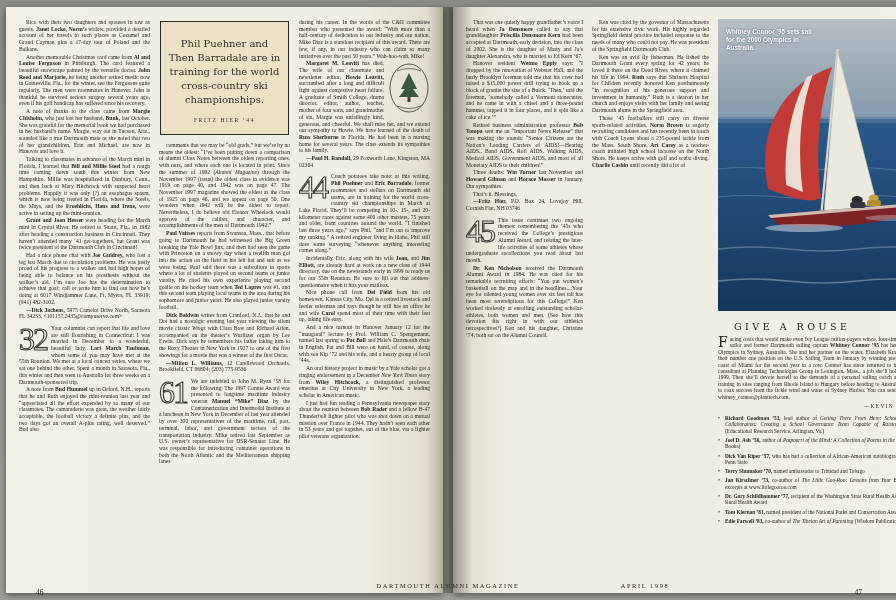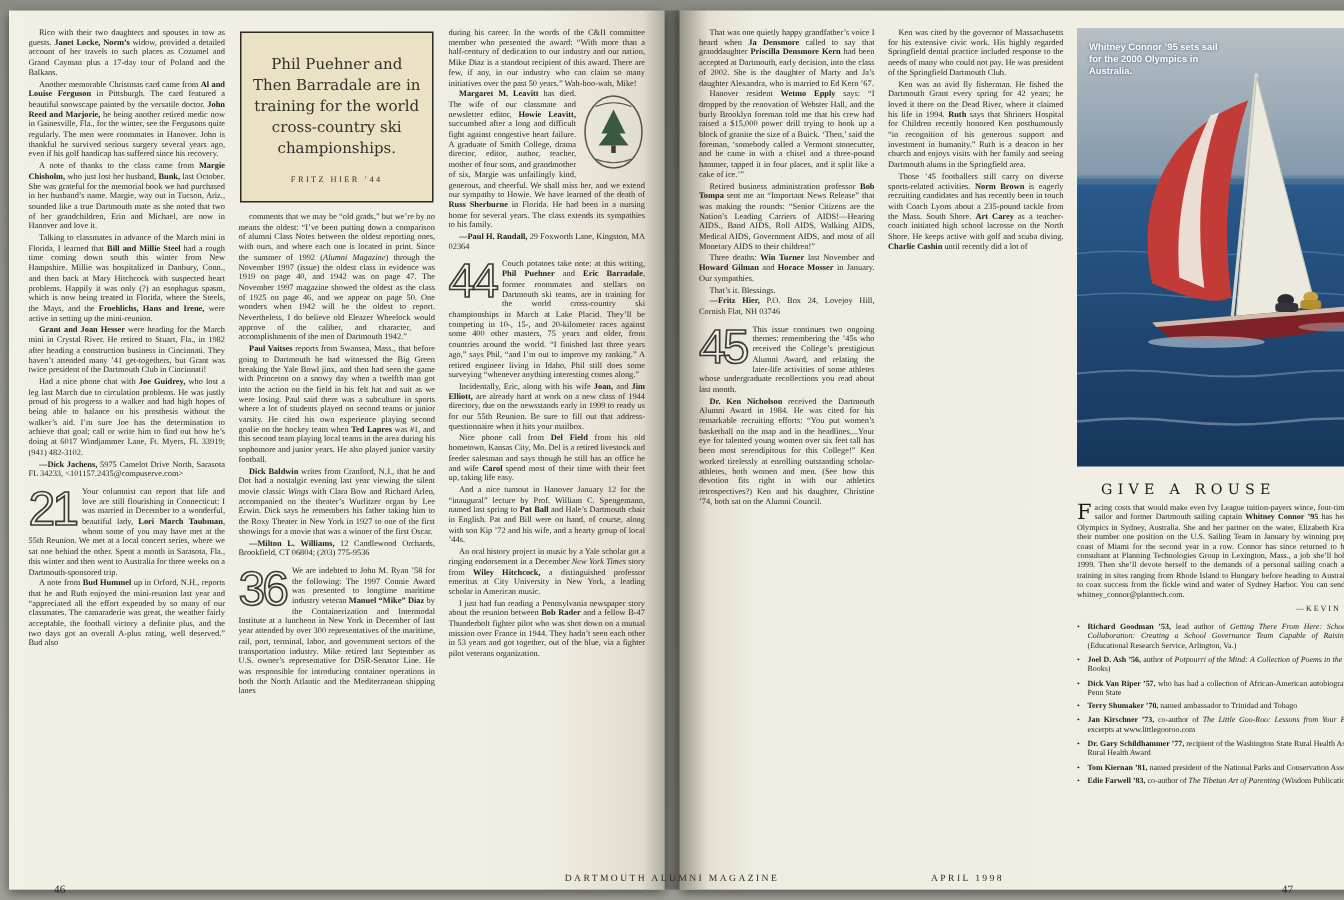--- a/index.html
+++ b/index.html
@@ -13,21 +13,21 @@
   .cols{position:absolute;top:12px;left:13px;right:13px;bottom:24px;display:flex;gap:9px;}
   .page-right .cols{right:6px;}
   .col{flex:1 1 0;overflow:hidden;}
   .cols-right .coltext{flex:0 0 117px;}
   .cols-right .feature{flex:1 1 auto;overflow:hidden;}
   .para{margin:0 0 1px 0;font-size:5.6px;line-height:6.7px;text-align:justify;color:#221f1b;text-indent:7px;}
   .para b{font-weight:bold;}
   .para i{font-style:italic;}
   .class-start{margin:5px 0 1px 0;}
   .class-start .para{text-indent:0;}
-  .dropnum{float:left;font-family:Liberation Sans, sans-serif;font-size:32px;line-height:26px;letter-spacing:-2px;
+  .dropnum{float:left;font-family:Liberation Serif, serif;font-size:32px;line-height:26px;letter-spacing:-2px;
     color:#f1eee3;-webkit-text-stroke:1.1px #3c3a34;margin:1px 4px 0 0;}
   .pullquote{border:1px solid #2c2a25;background:#ebe2c6;margin:2px 1px 7px 1px;padding:15px 7px 11px 7px;text-align:center;}
   .pq-text{font-size:10px;line-height:14px;color:#32302a;font-family:"DejaVu Serif",serif;}
   .pq-attr{margin-top:10px;font-size:5.6px;letter-spacing:1.6px;color:#32302a;}
   .emblem{float:right;width:42px;height:52px;margin:2px 0 2px 4px;}
   .photo{position:relative;width:100%;height:292px;overflow:hidden;background:#23507d;}
   .photo svg{display:block;width:100%;height:100%;}
   .photo-caption{position:absolute;top:9px;left:8px;width:86px;font-family:"Liberation Sans",sans-serif;
     font-size:6.3px;line-height:8.2px;font-weight:bold;color:#ffffff;text-shadow:0 0 2px rgba(10,30,60,.65);}
   .rouse-head{margin:10px 0 4px 16px;font-size:9.5px;letter-spacing:3.5px;color:#1d1b17;font-family:"DejaVu Serif",serif;}
@@ -58,41 +58,41 @@
         <div>
             <p class="para">Rico with their two daughters and spouses in tow as guests. <b>Janet Locke, Norm’s</b> widow, provided a detailed account of her travels to such places as Cozumel and Grand Cayman plus a 17-day tour of Poland and the Balkans.</p>
             <p class="para">Another memorable Christmas card came from <b>Al and Louise Ferguson</b> in Pittsburgh. The card featured a beautiful snowscape painted by the versatile doctor. <b>John Reed and Marjorie,</b> he being another retired medic now in Gainesville, Fla., for the winter, see the Fergusons quite regularly. The men were roommates in Hanover. John is thankful he survived serious surgery several years ago, even if his golf handicap has suffered since his recovery.</p>
             <p class="para">A note of thanks to the class came from <b>Margie Chisholm,</b> who just lost her husband, <b>Bunk,</b> last October. She was grateful for the memorial book we had purchased in her husband’s name. Margie, way out in Tucson, Ariz., sounded like a true Dartmouth mate as she noted that two of her grandchildren, Erin and Michael, are now in Hanover and love it.</p>
             <p class="para">Talking to classmates in advance of the March mini in Florida, I learned that <b>Bill and Millie Steel</b> had a rough time coming down south this winter from New Hampshire. Millie was hospitalized in Danbury, Conn., and then back at Mary Hitchcock with suspected heart problems. Happily it was only (?) an esophagus spasm, which is now being treated in Florida, where the Steels, the Mays, and the <b>Froehlichs, Hans and Irene,</b> were active in setting up the mini-reunion.</p>
             <p class="para"><b>Grant and Joan Hesser</b> were heading for the March mini in Crystal River. He retired to Stuart, Fla., in 1982 after heading a construction business in Cincinnati. They haven’t attended many ’41 get-togethers, but Grant was twice president of the Dartmouth Club in Cincinnati!</p>
             <p class="para">Had a nice phone chat with <b>Joe Guidrey,</b> who lost a leg last March due to circulation problems. He was justly proud of his progress to a walker and had high hopes of being able to balance on his prosthesis without the walker’s aid. I’m sure Joe has the determination to achieve that goal; call or write him to find out how he’s doing at 6017 Windjammer Lane, Ft. Myers, FL 33919; (941) 482-3102.</p>
             <p class="para"><b>—Dick Jachens,</b> 5975 Camelot Drive North, Sarasota FL 34233, &lt;101157.2435@compuserve.com&gt;</p>
           </div>
         <div class="class-start">
-          <span class="dropnum">21</span>
+          <span class="dropnum">32</span>
           <p class="para">Your columnist can report that life and love are still flourishing in Connecticut: I was married in December to a wonderful, beautiful lady, <b>Lori March Taubman</b>, whom some of you may have met at the 55th Reunion. We met at a local concert series, where we sat one behind the other. Spent a month in Sarasota, Fla., this winter and then went to Australia for three weeks on a Dartmouth-sponsored trip.</p>
         </div>
         <div>
             <p class="para">A note from <b>Bud Hummel</b> up in Orford, N.H., reports that he and Ruth enjoyed the mini-reunion last year and “appreciated all the effort expended by so many of our classmates. The camaraderie was great, the weather fairly acceptable, the football victory a definite plus, and the two days got an overall A-plus rating, well deserved.” Bud also</p>
           </div>
       </div>
 
       <div class="col">
         <div class="pullquote">
           <div class="pq-text">Phil Puehner and Then Barradale are in training for the world cross-country ski championships.</div>
           <div class="pq-attr">FRITZ HIER ’44</div>
         </div>
         <div>
             <p class="para">comments that we may be “old grads,” but we’re by no means the oldest: “I’ve been putting down a comparison of alumni Class Notes between the oldest reporting ones, with ours, and where each one is located in print. Since the summer of 1992 (<i>Alumni Magazine</i>) through the November 1997 (issue) the oldest class in evidence was 1919 on page 40, and 1942 was on page 47. The November 1997 magazine showed the oldest as the class of 1925 on page 46, and we appear on page 50. One wonders when 1942 will be the oldest to report. Nevertheless, I do believe old Eleazer Wheelock would approve of the caliber, and character, and accomplishments of the men of Dartmouth 1942.”</p>
             <p class="para"><b>Paul Vaitses</b> reports from Swansea, Mass., that before going to Dartmouth he had witnessed the Big Green breaking the Yale Bowl jinx, and then had seen the game with Princeton on a snowy day when a twelfth man got into the action on the field in his felt hat and suit as we were losing. Paul said there was a subculture in sports where a lot of students played on second teams or junior varsity. He cited his own experience playing second goalie on the hockey team when <b>Ted Lapres</b> was #1, and this second team playing local teams in the area during his sophomore and junior years. He also played junior varsity football.</p>
             <p class="para"><b>Dick Baldwin</b> writes from Cranford, N.J., that he and Dot had a nostalgic evening last year viewing the silent movie classic <i>Wings</i> with Clara Bow and Richard Arlen, accompanied on the theater’s Wurlitzer organ by Lee Erwin. Dick says he remembers his father taking him to the Roxy Theater in New York in 1927 to one of the first showings for a movie that was a winner of the first Oscar.</p>
             <p class="para"><b>—Milton L. Williams,</b> 12 Candlewood Orchards, Brookfield, CT 06804; (203) 775-9536</p>
           </div>
         <div class="class-start">
-          <span class="dropnum">36</span>
+          <span class="dropnum">61</span>
           <p class="para">We are indebted to John M. Ryan ’58 for the following: The 1997 Connie Award was presented to longtime maritime industry veteran <b>Manuel “Mike” Diaz</b> by the Containerization and Intermodal Institute at a luncheon in New York in December of last year attended by over 300 representatives of the maritime, rail, port, terminal, labor, and government sectors of the transportation industry. Mike retired last September as U.S. owner’s representative for DSR-Senator Line. He was responsible for introducing container operations in both the North Atlantic and the Mediterranean shipping lanes</p>
         </div>
       </div>
 
       <div class="col">
         <p class="para" style="text-indent:0">during his career. In the words of the C&amp;II committee member who presented the award: “With more than a half-century of dedication to our industry and our nation, Mike Diaz is a standout recipient of this award. There are few, if any, in our industry who can claim so many initiatives over the past 50 years.” Wah-hoo-wah, Mike!</p>
         <div class="emblem">
           <svg viewBox="0 0 42 52">
             <ellipse cx="21" cy="26" rx="19" ry="24" fill="none" stroke="#55534a" stroke-width="1"></ellipse>
             <path d="M21 11 L13 27 L17 27 L11 35 L31 35 L25 27 L29 27 Z" fill="#3a5a40"></path>

